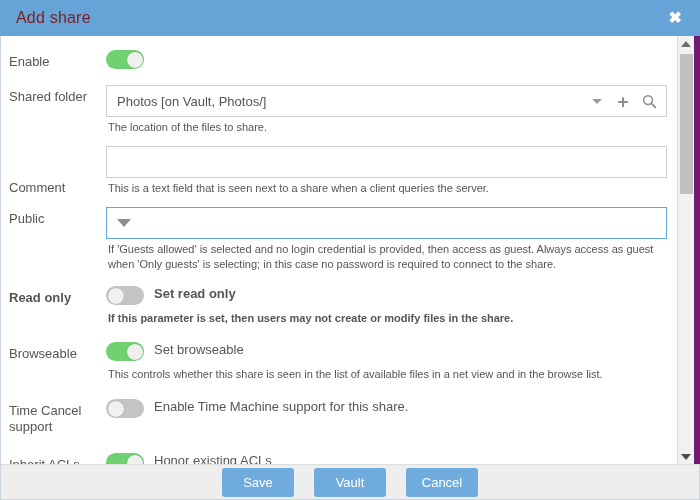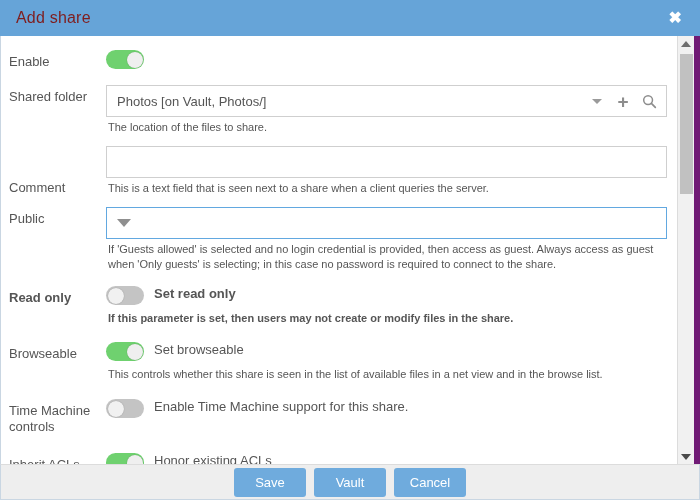--- a/index.html
+++ b/index.html
@@ -243,21 +243,21 @@
     min-height: 36px;
     background: #eeeeee;
     border-top: 1px solid #dcdcdc;
     border-left: 1px solid #c9d6e2;
     border-right: 1px solid #c9d6e2;
     border-bottom: 1px solid #c9d6e2;
     box-sizing: border-box;
     display: flex;
     align-items: center;
     justify-content: center;
-    gap: 8px;
+    gap: 20px;
   }
   .btn {
     background: #6fabdd;
     color: #ffffff;
     border: none;
     border-radius: 3px;
     font-size: 13px;
     font-family: "Liberation Sans", sans-serif;
     width: 72px;
     height: 29px;
@@ -351,21 +351,21 @@
             <span class="toggle on">
                 <span class="knob"></span>
               </span>
             <span class="toggle-text">Set browseable</span>
           </div>
           <div class="hint">This controls whether this share is seen in the list of available files in a net view and in the browse list.</div>
         </div>
       </div>
 
       <div class="row r-timemachine">
-        <div class="row-label">Time Machine controls</div>
+        <div class="row-label">Time Cancel support</div>
         <div class="row-field">
           <div class="toggle-line">
             <span class="toggle">
                 <span class="knob"></span>
               </span>
             <span class="toggle-text">Enable Time Machine support for this share.</span>
           </div>
         </div>
       </div>
 

